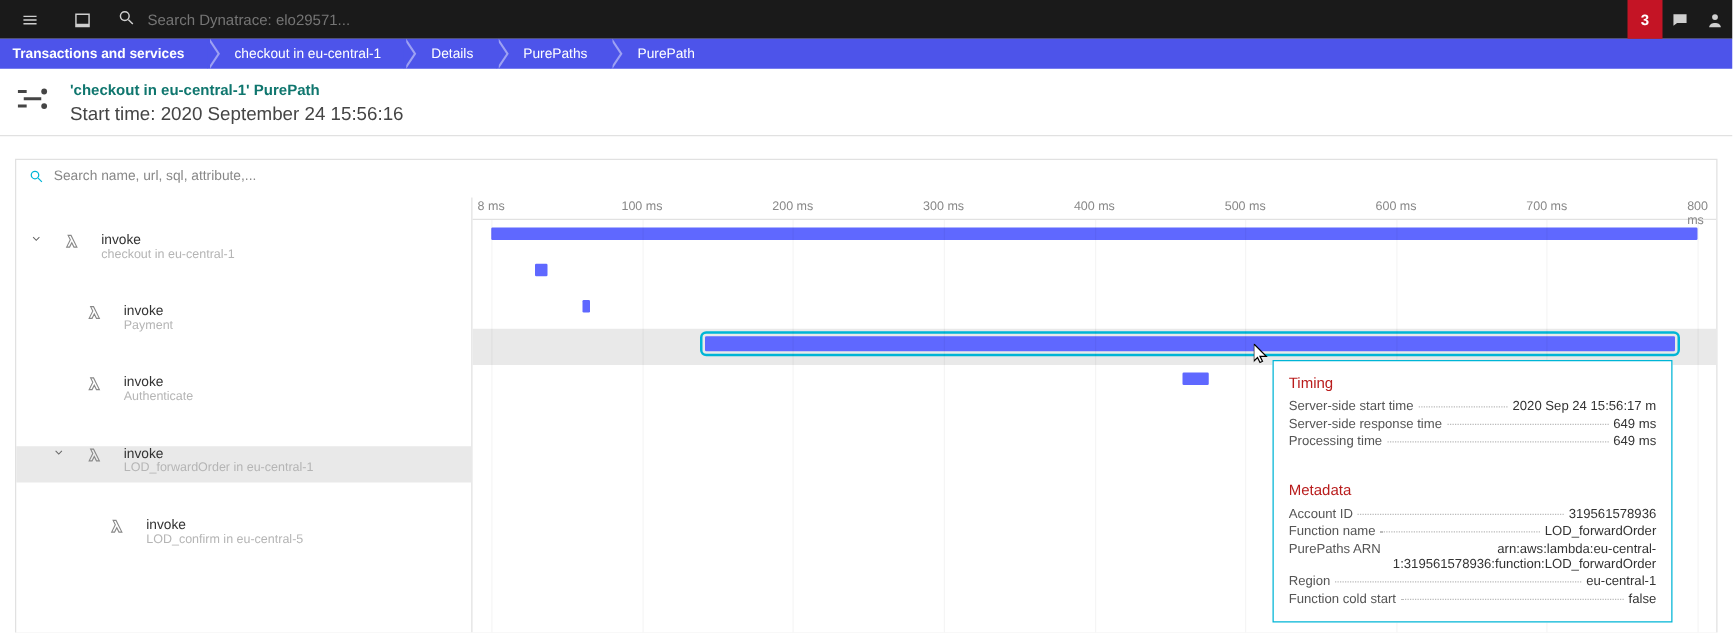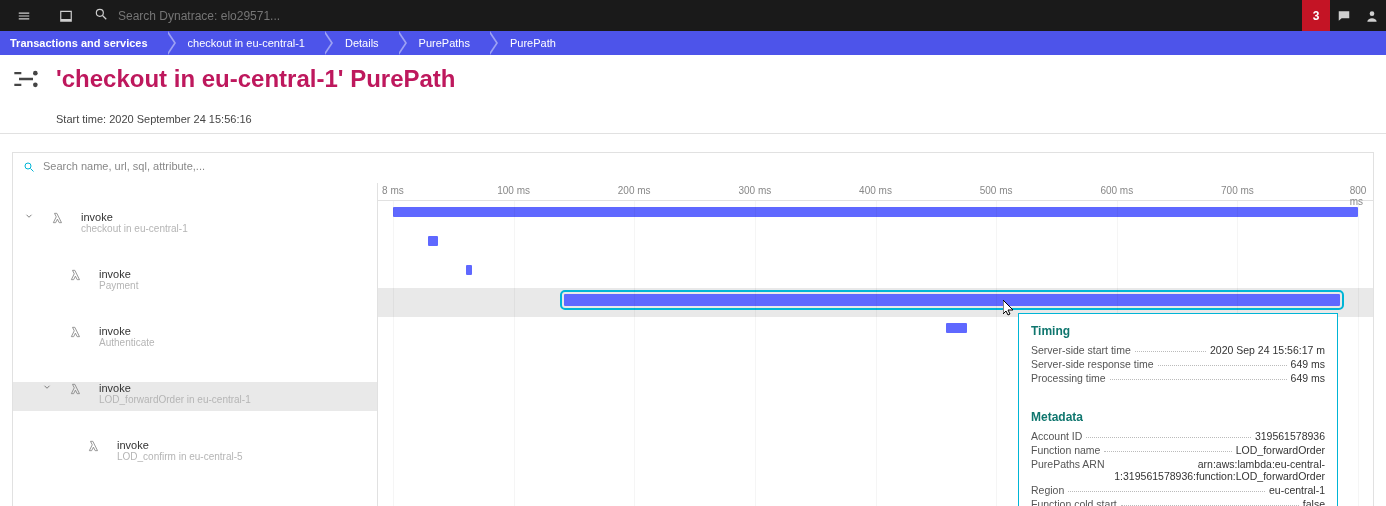--- a/index.html
+++ b/index.html
@@ -27,22 +27,22 @@
   
   .crumbbar{height:24px;background:var(--purple);display:flex;align-items:center;padding-left:0;}
   .crumb{position:relative;height:24px;display:flex;align-items:center;color:#fff;font-size:11px;padding:0 18px 0 22px;cursor:pointer;}
   .crumb:first-child{padding-left:10px;font-weight:bold;}
   .crumb::after{content:"";position:absolute;right:-8px;top:0;width:0;height:0;border-top:12px solid transparent;border-bottom:12px solid transparent;border-left:8px solid var(--purple);z-index:2;}
   .crumb::before{content:"";position:absolute;right:-10px;top:0;width:0;height:0;border-top:12px solid transparent;border-bottom:12px solid transparent;border-left:8px solid rgba(255,255,255,.45);z-index:1;}
   .crumb:last-child::after,.crumb:last-child::before{display:none;}
   
   .title-area{display:flex;align-items:flex-start;gap:16px;padding:10px 12px 8px 12px;border-bottom:1px solid var(--border);}
   .title-icon svg{fill:#454545;}
-  .page-title{font-size:24px;font-weight:600;color:#be185d;}
-  .page-sub{font-size:11px;color:#454545;margin-top:20px;}
+  .page-title{font-size:12px;font-weight:600;color:#0f766e;}
+  .page-sub{font-size:15px;color:#454545;margin-top:4px;}
   
   .panel{margin:18px 12px 0 12px;border:1px solid var(--border);background:#fff;position:relative;height:380px;}
   .panel-search{padding:6px 10px;display:flex;align-items:flex-start;gap:6px;}
   .panel-search input{border:none;outline:none;font-size:11px;width:100%;color:#333;}
   .panel-search input::placeholder{color:#888;}
   
   .split{display:flex;height:calc(100% - 30px);}
   .tree{width:365px;flex-shrink:0;border-right:1px solid var(--border);font-size:11px;}
   .tree-row{display:flex;align-items:flex-start;height:29px;padding-left:10px;gap:16px;cursor:pointer;margin-top:28px;}
   .tree-row.sel{background:#e9e9e9;}
@@ -58,21 +58,21 @@
   .axis{height:18px;position:relative;font-size:10px;color:#888;border-bottom:1px solid var(--border);}
   .tick{position:absolute;top:2px;transform:translateX(-50%);}
   .grid{position:absolute;top:18px;bottom:0;width:1px;background:rgba(0,0,0,0.04);}
   .bars{position:relative;}
   .bar-row{height:29px;position:relative;}
   .bar-row.sel{background:#e9e9e9;}
   .bar{position:absolute;top:6px;height:10px;background:var(--purple-light);border-radius:1px;}
   .bar.outlined{outline:2px solid var(--teal);outline-offset:2px;top:6px;height:12px;}
   
   .tooltip{position:absolute;border:1px solid var(--teal);background:#fff;width:320px;font-size:10.5px;padding:10px 12px;color:#454545;z-index:5;}
-  .tooltip h4{margin:0 0 6px 0;font-size:12px;font-weight:700;color:#0f766e;}
+  .tooltip h4{margin:0 0 6px 0;font-size:12px;font-weight:400;color:#b91c1c;}
   .kv{display:flex;align-items:baseline;margin:2px 0;}
   .kv .k{color:#555;white-space:nowrap;}
   .kv .dots{flex:1;border-bottom:1px dotted #bbb;margin:0 4px;position:relative;top:-2px;}
   .kv .v{color:#333;text-align:right;}
   .tooltip .section{margin-top:26px;}
   .cursor{position:absolute;width:12px;height:16px;pointer-events:none;z-index:6;}
 </style>
 </head>
 <body>
 

